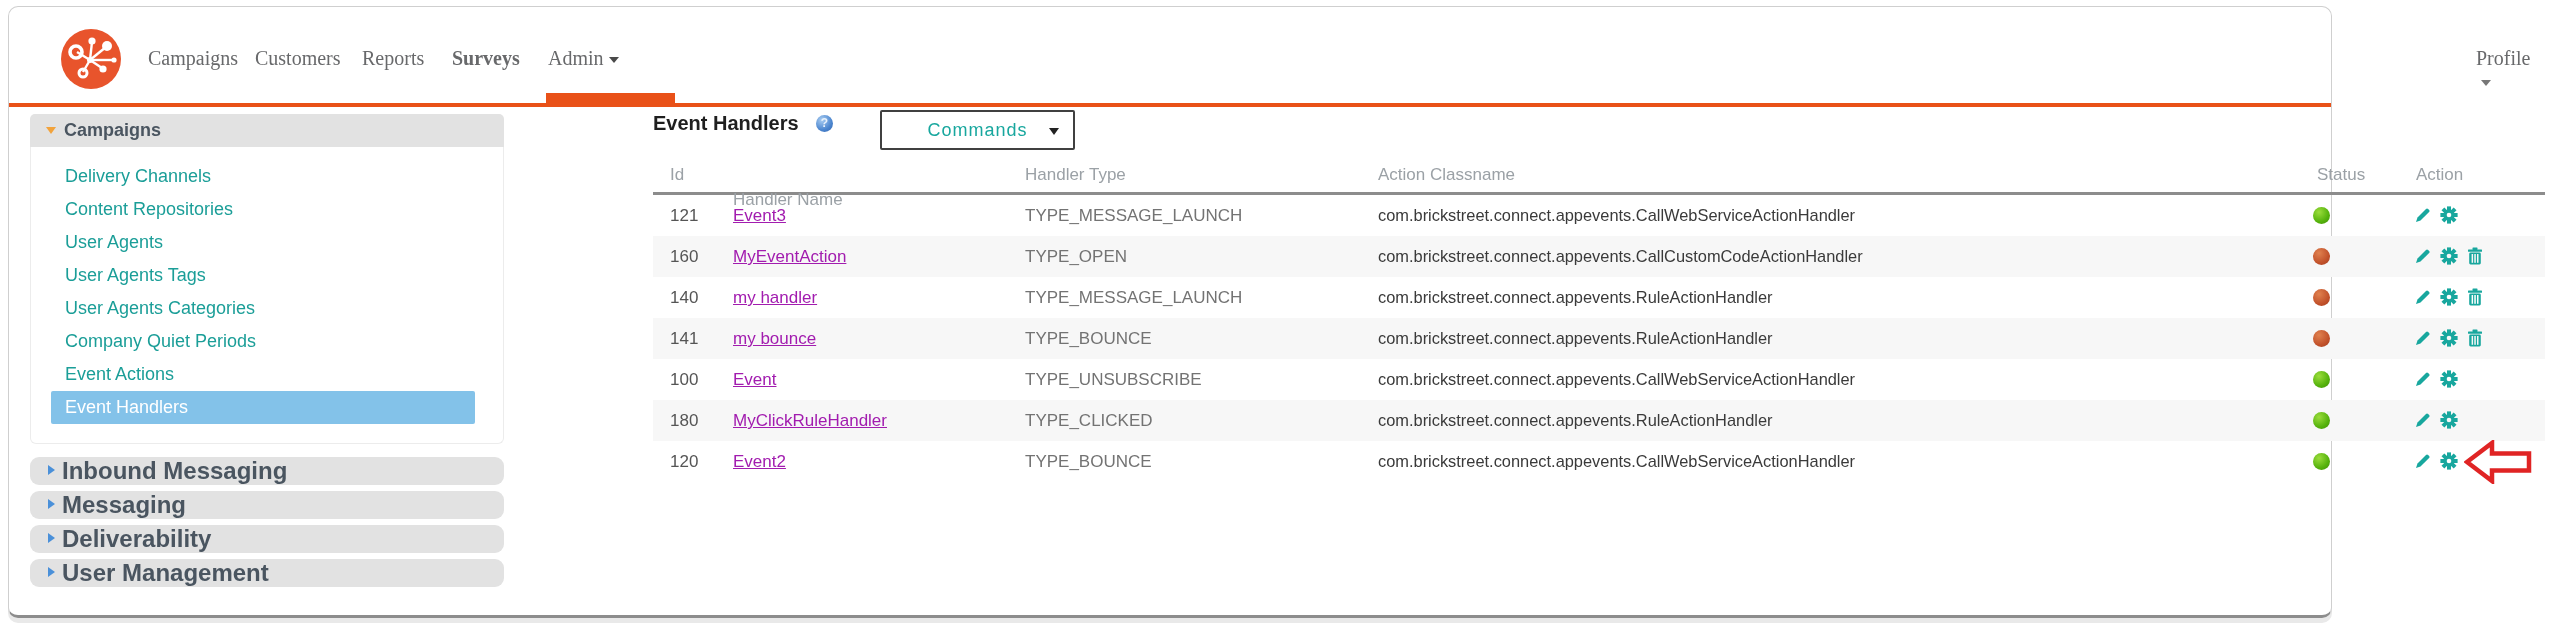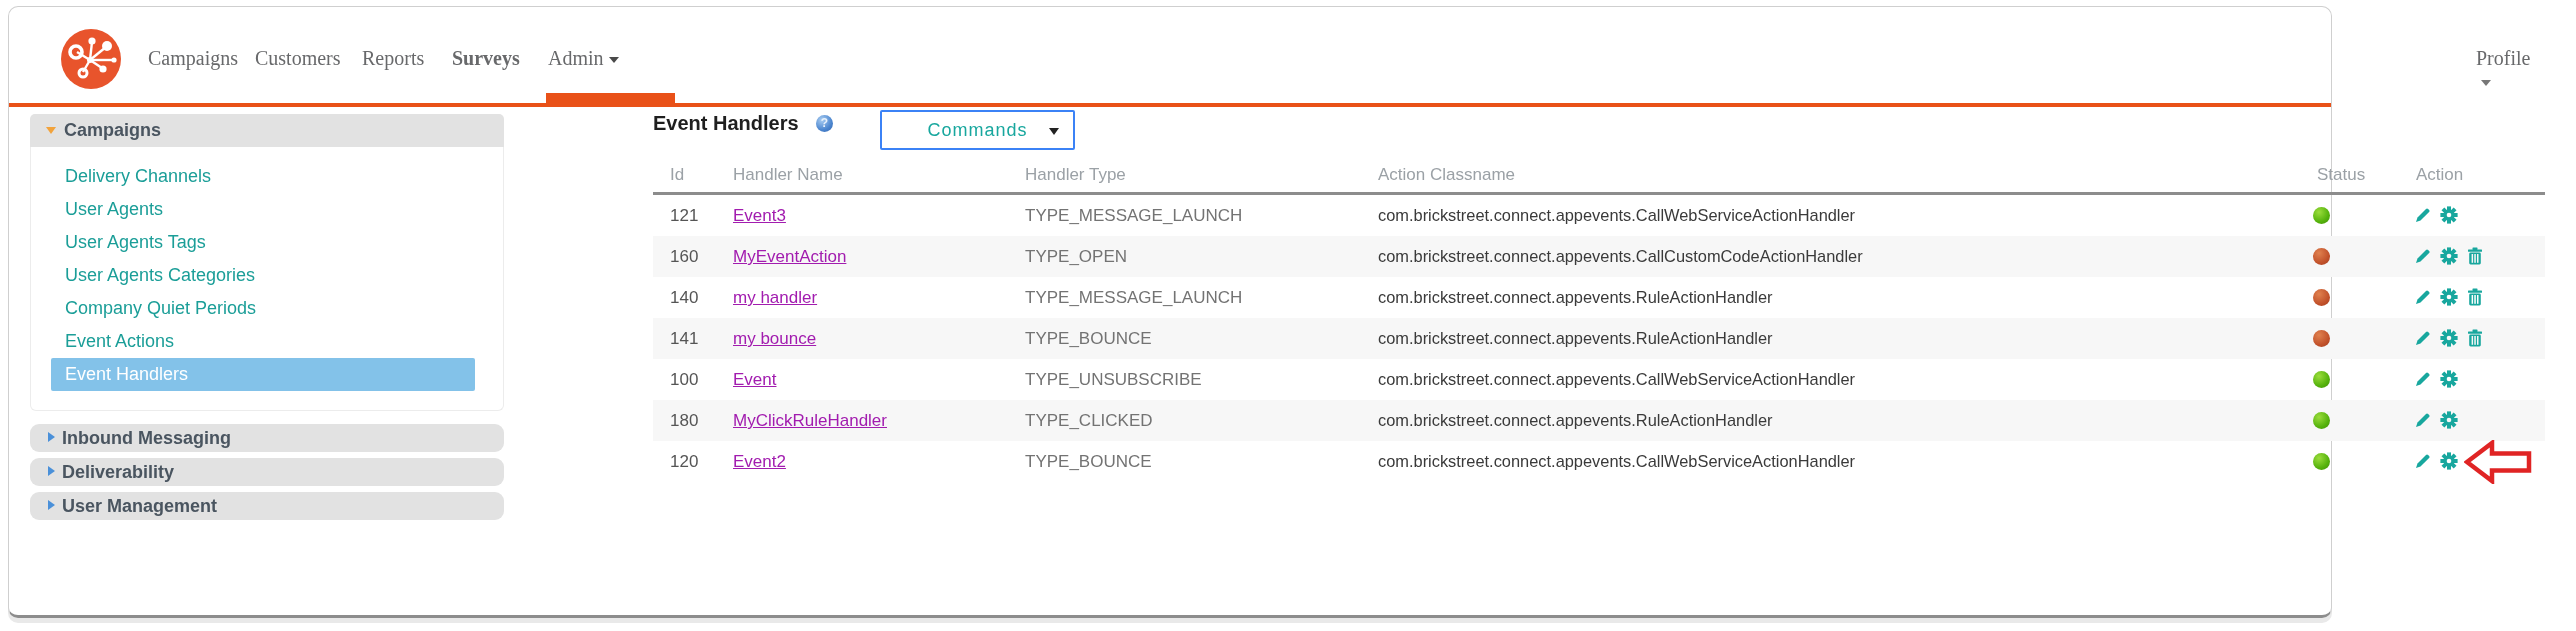--- a/index.html
+++ b/index.html
@@ -29,48 +29,48 @@
   .tri-down { position:absolute; left:16px; top:13px; width:0; height:0; border-left:5px solid transparent;
               border-right:5px solid transparent; border-top:7px solid #f2a33c; }
   .tri-right { position:absolute; left:18px; top:8px; width:0; height:0; border-top:5px solid transparent;
                border-bottom:5px solid transparent; border-left:7px solid #4a90d9; }
   .acc-header .hdr-label { padding-left:34px; display:block; }
   .acc-panel { background:#fff; border:1px solid #ececec; border-top:none; border-radius:0 0 6px 6px; padding:13px 0 19px 0; }
   .side-item { display:block; height:33px; line-height:33px; padding-left:34px; font-size:18px; color:#1b9e98;
                text-decoration:none; cursor:pointer; white-space:nowrap; }
   .side-item.selected { margin-left:20px; width:424px; padding-left:14px; background:#83c2e9; color:#fff; border-radius:2px; }
   .acc-collapsed { position:relative; height:28px; background:#e2e2e2; border-radius:9px; line-height:28px;
-                   font-size:18px; font-weight:bold; color:#4a5560; margin-top:6px; cursor:pointer; }
+                   font-size:24px; font-weight:bold; color:#4a5560; margin-top:6px; cursor:pointer; }
   .acc-collapsed .hdr-label { padding-left:32px; display:block; }
   .gap-after-panel { height:7px; }
 
   
   .main-title { position:absolute; left:644px; top:105px; font-size:20px; font-weight:bold; color:#1f1f1f; }
   .help-icon { position:absolute; left:807px; top:108px; width:17px; height:17px; border-radius:50%;
                background:radial-gradient(circle at 35% 30%, #a9cdf2, #4c86cf 60%, #2f62ad);
                color:#e8f1fb; font-size:12px; font-weight:bold; text-align:center; line-height:17px; cursor:pointer; }
-  .commands { position:absolute; left:871px; top:103px; width:195px; height:40px; border:2px solid #3b82f6;
+  .commands { position:absolute; left:871px; top:103px; width:195px; height:40px; border:2px solid #404040;
               border-radius:2px; background:#fff; cursor:pointer; }
   .commands .cmd-label { display:block; text-align:center; line-height:36px; font-size:18px; color:#18a79e; letter-spacing:1px; }
   .commands .cmd-caret { position:absolute; right:14px; top:16px; width:0; height:0; border-left:5px solid transparent;
                          border-right:5px solid transparent; border-top:7px solid #222; }
 
   
   .table { position:absolute; left:644px; top:155px; width:1892px; }
   .thead { position:relative; height:30px; font-size:17px; color:#9ba1a6; }
   .th { position:absolute; top:3px; white-space:nowrap; }
   .rule { height:3px; background:#8c8c8c; }
   .row { position:relative; height:41px; width:100%; }
   .row:nth-child(even) { background:#f7f7f7; }
   .cell { position:absolute; top:0; height:41px; line-height:41px; white-space:nowrap; font-size:17px; }
   .c-id { left:17px; color:#555; }
   .c-name { left:80px; color:#a21caf; text-decoration:underline; cursor:pointer; }
   .c-type { left:372px; color:#737373; }
   .c-class { left:725px; color:#3a3a3a; font-size:16.4px; }
-  .th-id { left:17px; } .th-name { left:80px; } .th-type { left:372px; }
+  .th-id { left:17px; } .th-name { left:80px;margin-top:25px; } .th-type { left:372px; }
   .th-class { left:725px; } .th-status { left:1664px; } .th-action { left:1763px; }
   .dot { position:absolute; left:1660px; top:12px; width:17px; height:17px; border-radius:50%; }
   .dot.green { background:radial-gradient(circle at 35% 30%, #9bdd3c, #55b20c 60%, #418e08); }
   .dot.red   { background:radial-gradient(circle at 35% 30%, #e0814f, #c2522b 60%, #a23d1d); }
   .act { position:absolute; top:11px; width:18px; height:18px; cursor:pointer; }
   .act-edit { left:1761px; } .act-gear { left:1787px; } .act-del { left:1813px; }
   .row:nth-child(even) .hole { fill:#f7f7f7; }
   .arrow-ann { position:absolute; left:1811px; top:-1px; width:68px; height:44px; pointer-events:none; }
 </style>
 </head>
@@ -108,31 +108,36 @@
     <div class="admin-tab"></div>
   </div>
 
   <div class="sidebar">
     <div class="acc-header open">
       <span class="tri-down"></span>
       <span class="hdr-label">Campaigns</span>
     </div>
     <div class="acc-panel">
       <a class="side-item">Delivery Channels</a>
+      <a class="side-item">Content Repositories</a>
       <a class="side-item">User Agents</a>
       <a class="side-item">User Agents Tags</a>
       <a class="side-item">User Agents Categories</a>
       <a class="side-item">Company Quiet Periods</a>
       <a class="side-item">Event Actions</a>
       <a class="side-item selected">Event Handlers</a>
     </div>
     <div class="gap-after-panel"></div>
     <div class="acc-collapsed">
       <span class="tri-right"></span>
       <span class="hdr-label">Inbound Messaging</span>
+    </div>
+    <div class="acc-collapsed">
+      <span class="tri-right"></span>
+      <span class="hdr-label">Messaging</span>
     </div>
     <div class="acc-collapsed">
       <span class="tri-right"></span>
       <span class="hdr-label">Deliverability</span>
     </div>
     <div class="acc-collapsed">
       <span class="tri-right"></span>
       <span class="hdr-label">User Management</span>
     </div>
   </div>

